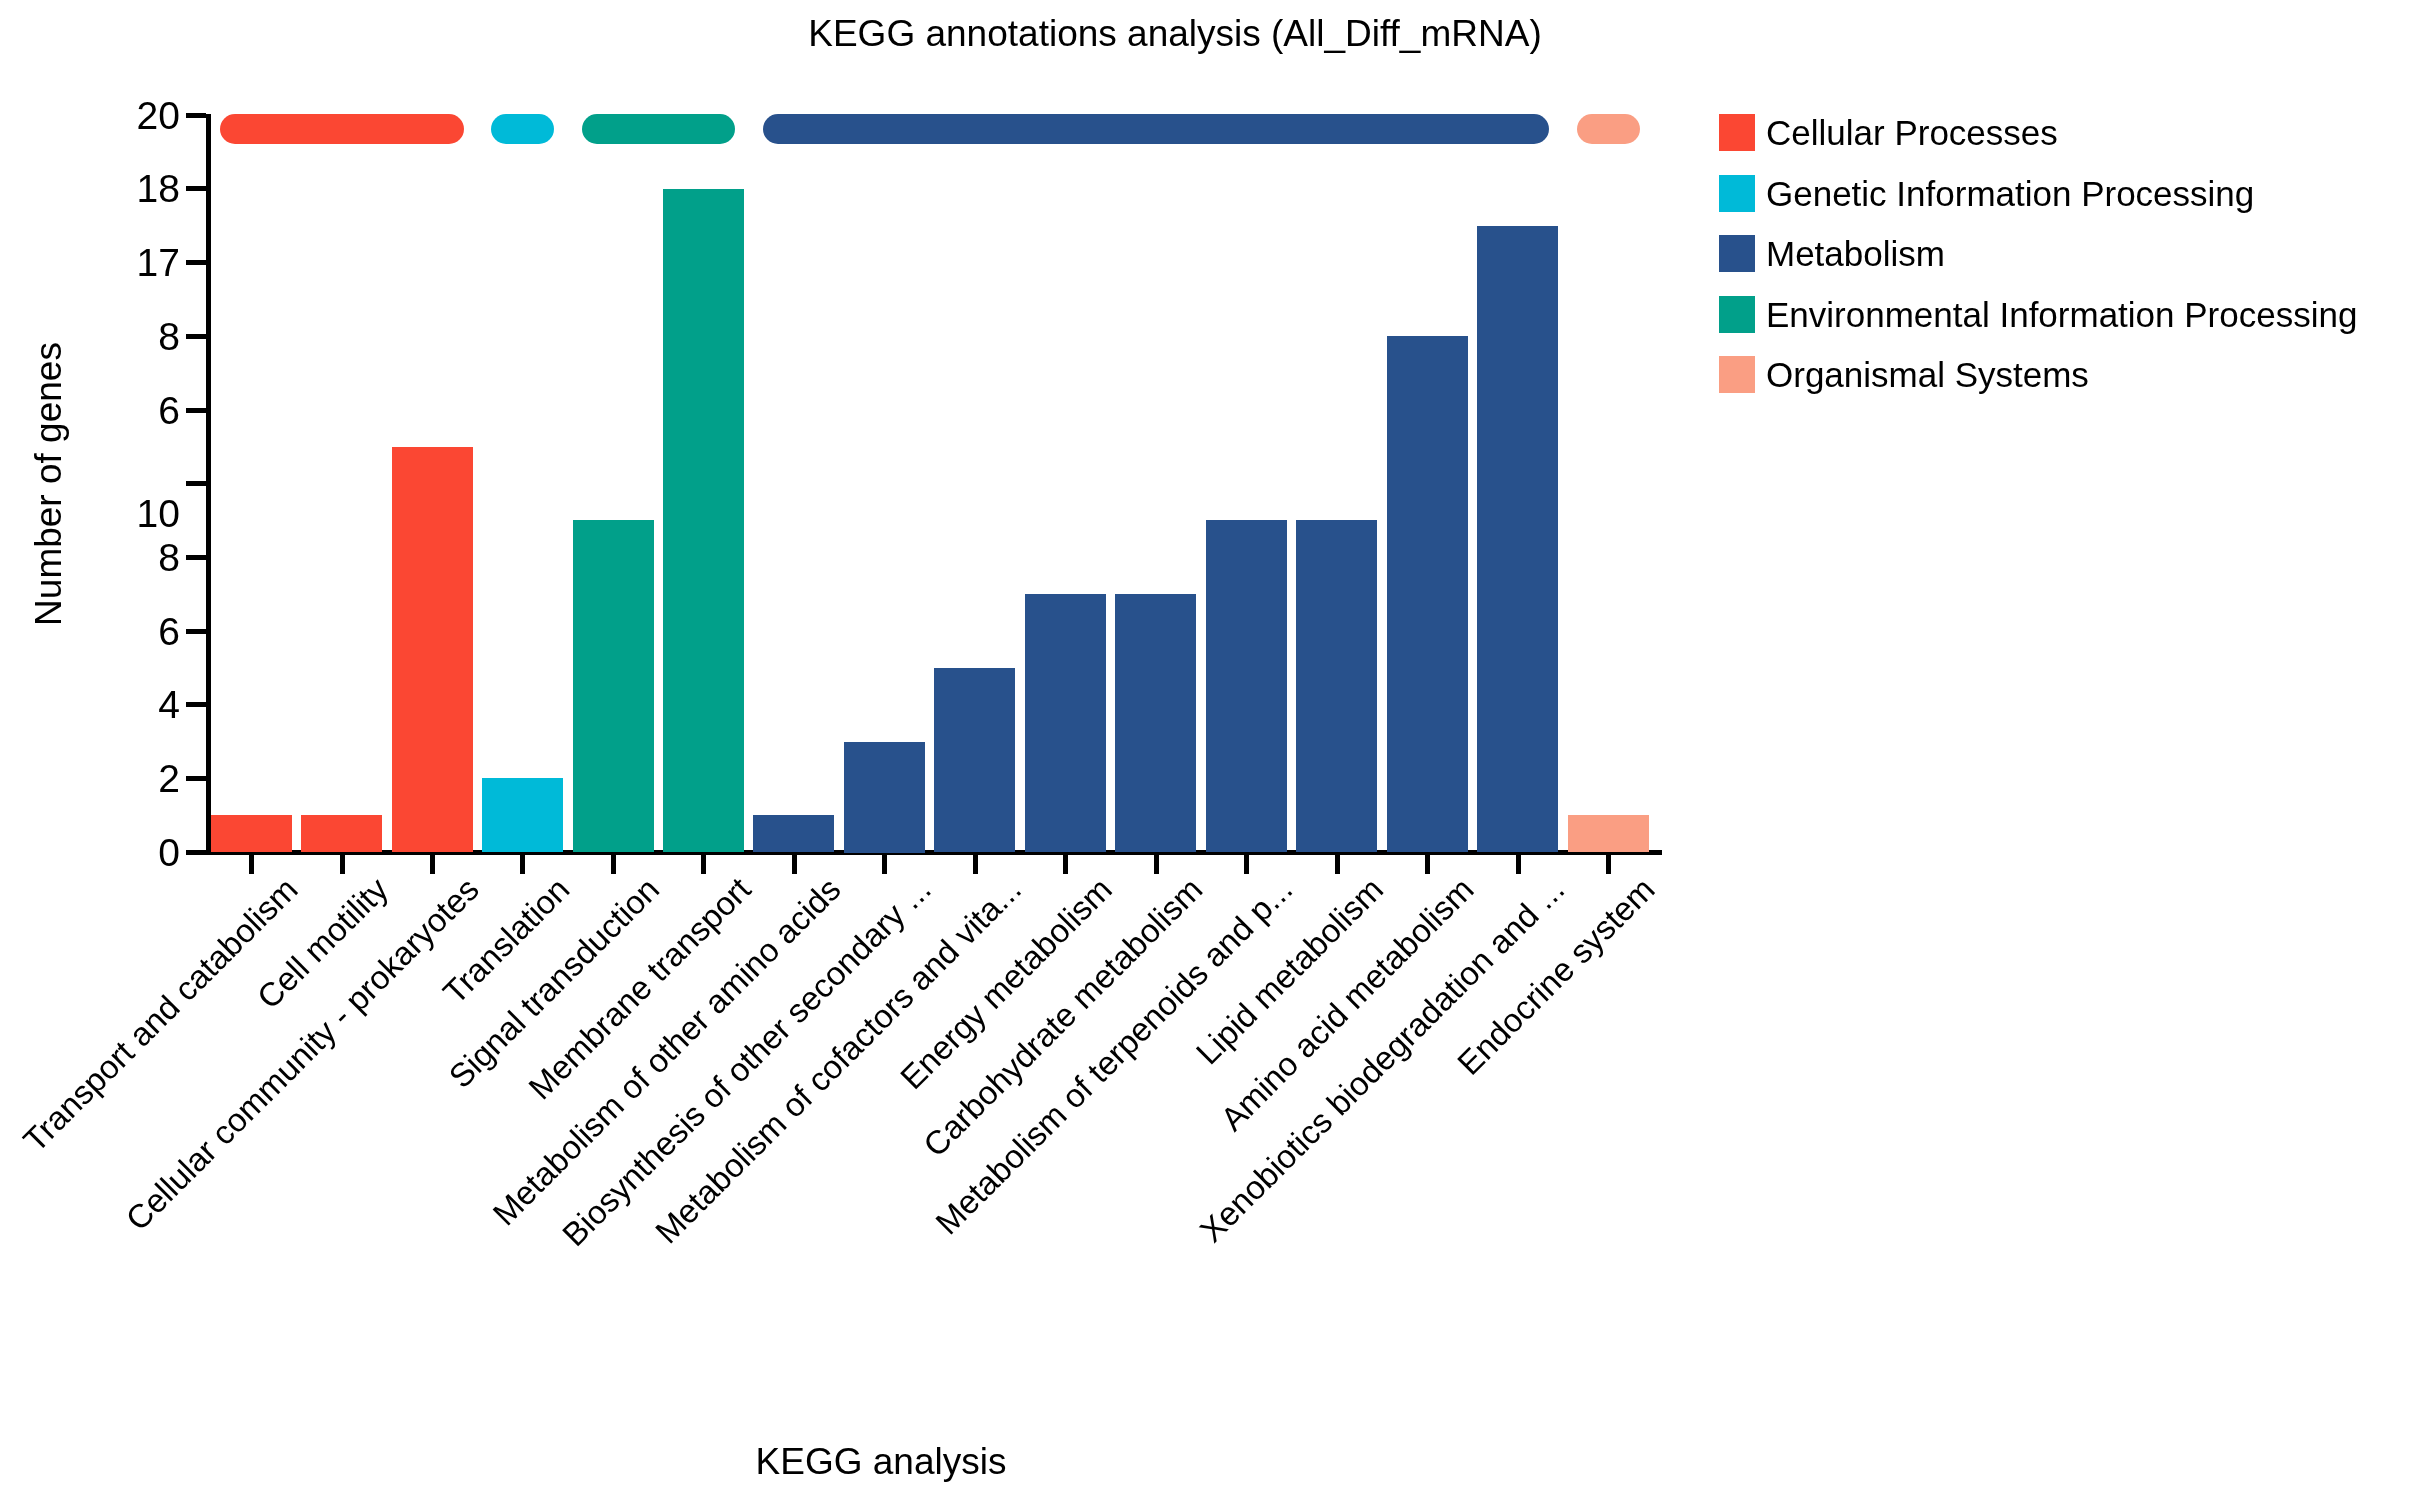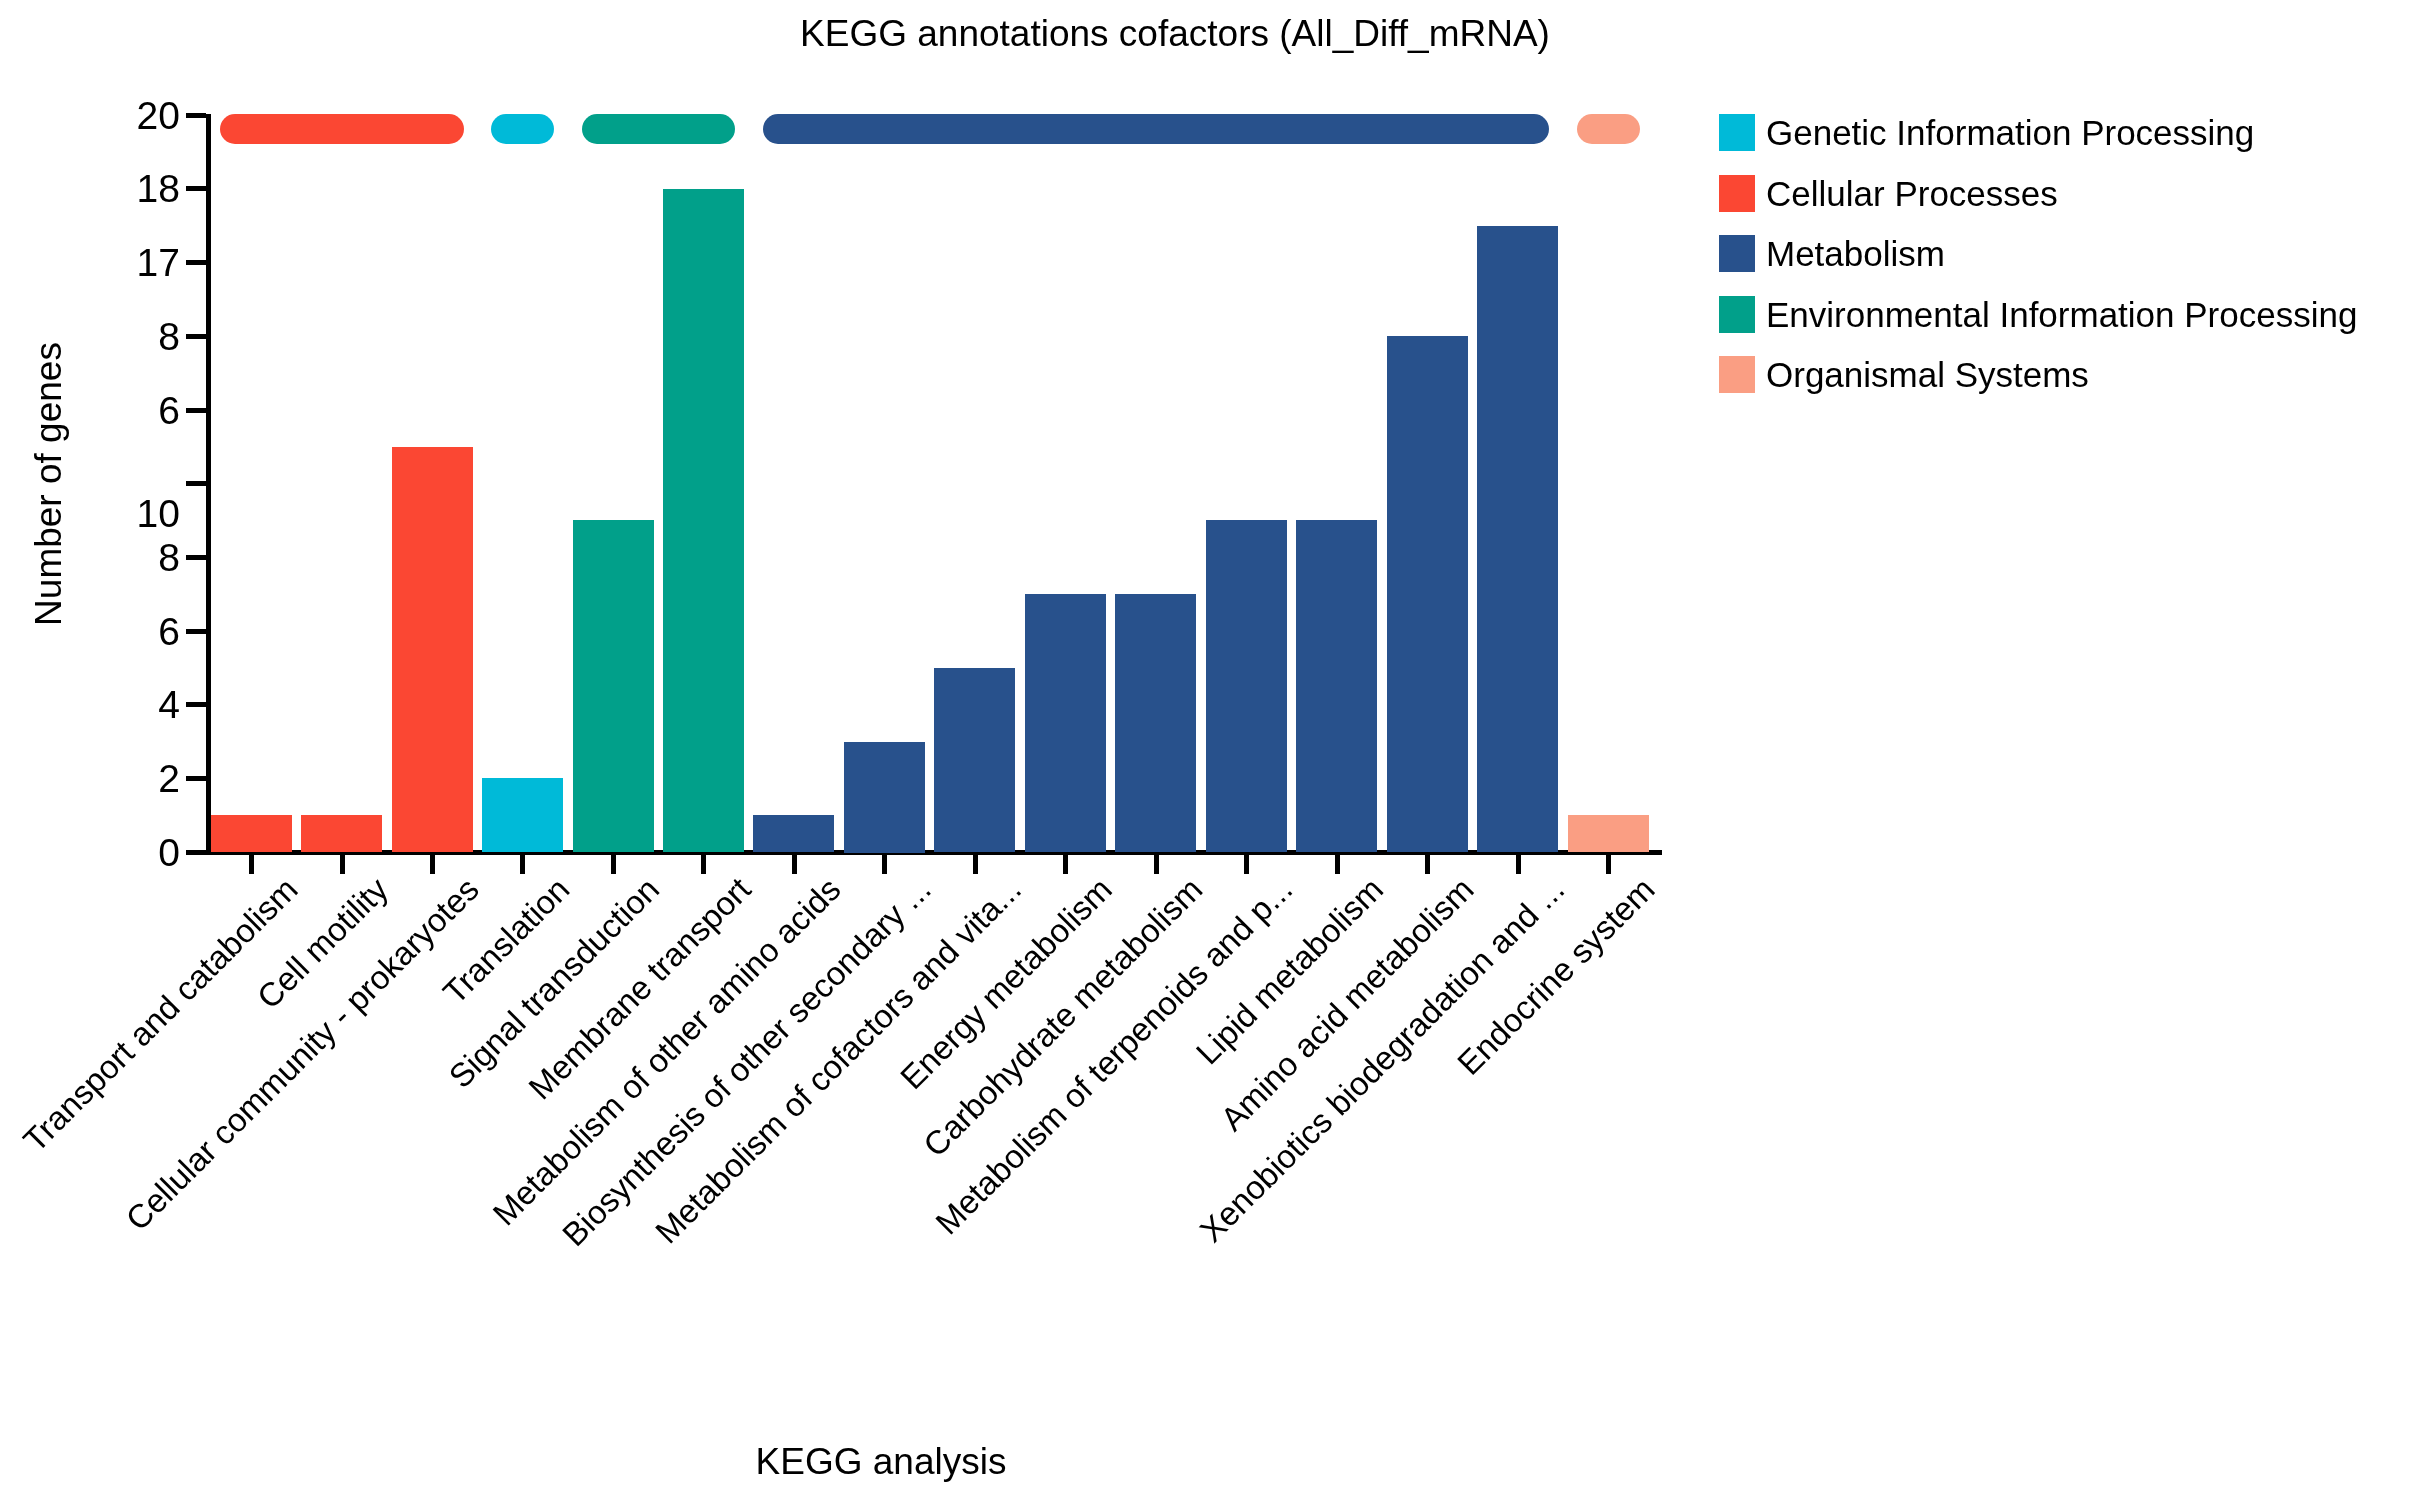--- a/index.html
+++ b/index.html
@@ -34,21 +34,21 @@
   .pill { position:absolute; height:30px; border-radius:15px; top:114px; }
   .legend { position:absolute; left:1719px; top:114px; width:706px; }
   .legend-item { display:flex; align-items:center; height:37px; margin-bottom:23.5px; }
   .legend-swatch { width:36px; height:37px; flex:0 0 36px; margin-right:11px; }
   .legend-label { font-size:35px; line-height:37px; white-space:nowrap; }
 </style>
 </head>
 <body>
 
 <div class="page">
-  <div class="chart-title">KEGG annotations cofactors (All_Diff_mRNA)</div>
+  <div class="chart-title">KEGG annotations analysis (All_Diff_mRNA)</div>
   <div class="y-label">Number of genes</div>
   <div class="x-label">KEGG analysis</div>
 
   <div class="axis-line" style="left:206px; top:114px; width:4.7px; height:741px;"></div>
   <div class="axis-line" style="left:206px; top:850px; width:1456px; height:4.7px;"></div>
 
   <div id="plot">
       <div class="bar" title="Transport and catabolism: 1" style="left: 211px; width: 81px; top: 815px; height: 37px; position: absolute; background: rgb(251, 71, 51);"></div>
       <div class="bar" title="Cell motility: 1" style="left: 301px; width: 81px; top: 815px; height: 37px; position: absolute; background: rgb(251, 71, 51);"></div>
       <div class="bar" title="Cellular community - prokaryotes: 11" style="left: 392px; width: 81px; top: 447px; height: 405px; position: absolute; background: rgb(251, 71, 51);"></div>
@@ -61,26 +61,26 @@
       <div class="bar" title="Energy metabolism: 7" style="left: 1025px; width: 81px; top: 594px; height: 258px; position: absolute; background: rgb(40, 81, 140);"></div>
       <div class="bar" title="Carbohydrate metabolism: 7" style="left: 1115px; width: 81px; top: 594px; height: 258px; position: absolute; background: rgb(40, 81, 140);"></div>
       <div class="bar" title="Metabolism of terpenoids and p...: 9" style="left: 1206px; width: 81px; top: 520px; height: 332px; position: absolute; background: rgb(40, 81, 140);"></div>
       <div class="bar" title="Lipid metabolism: 9" style="left: 1296px; width: 81px; top: 520px; height: 332px; position: absolute; background: rgb(40, 81, 140);"></div>
       <div class="bar" title="Amino acid metabolism: 14" style="left: 1387px; width: 81px; top: 336px; height: 516px; position: absolute; background: rgb(40, 81, 140);"></div>
       <div class="bar" title="Xenobiotics biodegradation and ...: 17" style="left: 1477px; width: 81px; top: 226px; height: 626px; position: absolute; background: rgb(40, 81, 140);"></div>
       <div class="bar" title="Endocrine system: 1" style="left: 1568px; width: 81px; top: 815px; height: 37px; position: absolute; background: rgb(250, 158, 131);"></div>
     </div>
   <div class="legend" id="legend">
       <div class="legend-item">
+        <div class="legend-swatch" style="background: rgb(251, 71, 51);"></div>
+        <div class="legend-label">Cellular Processes</div>
+      </div>
+      <div class="legend-item">
         <div class="legend-swatch" style="background: rgb(0, 186, 216);"></div>
         <div class="legend-label">Genetic Information Processing</div>
-      </div>
-      <div class="legend-item">
-        <div class="legend-swatch" style="background: rgb(251, 71, 51);"></div>
-        <div class="legend-label">Cellular Processes</div>
       </div>
       <div class="legend-item">
         <div class="legend-swatch" style="background: rgb(40, 81, 140);"></div>
         <div class="legend-label">Metabolism</div>
       </div>
       <div class="legend-item">
         <div class="legend-swatch" style="background: rgb(1, 160, 138);"></div>
         <div class="legend-label">Environmental Information Processing</div>
       </div>
       <div class="legend-item">

